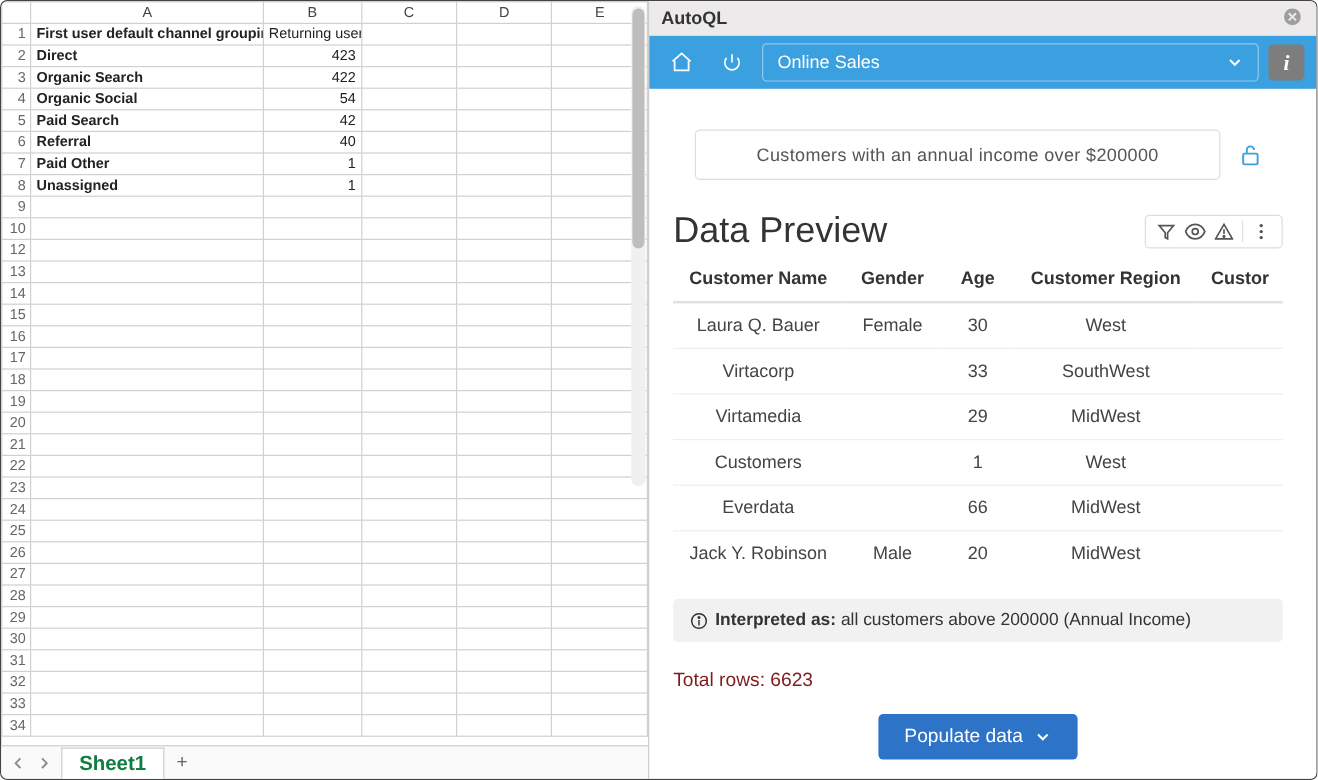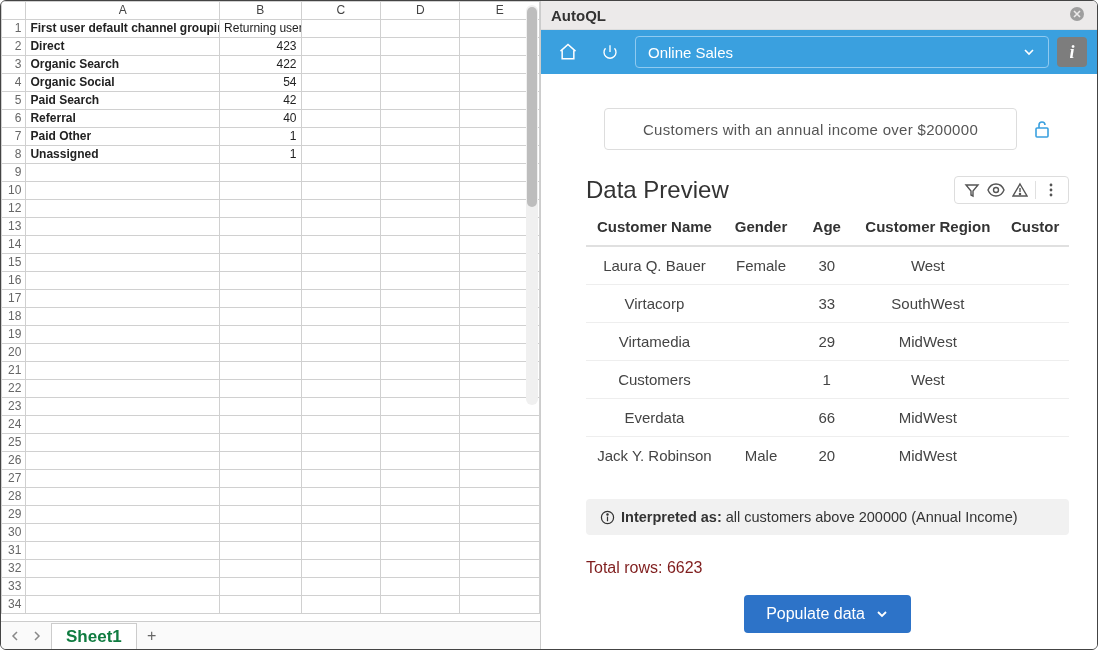--- a/index.html
+++ b/index.html
@@ -28,27 +28,27 @@
   
   .panel { flex:1; display:flex; flex-direction:column; background:#fff; }
   .panel-titlebar { height:28px; background:#eceaea; display:flex; align-items:center; padding:14px 10px; border-bottom:1px solid #ddd;}
   .panel-titlebar .title { font-weight:600; font-size:15px; color:#333; flex:1;}
   .close-x { width:18px;height:18px; color:#777; cursor:pointer;}
   .toolbar { height:44px; background:#3aa0df; display:flex; align-items:center; gap:8px; padding:16px 10px;}
   .tbtn { width:34px;height:34px; display:flex;align-items:center;justify-content:center; color:#fff; cursor:pointer;}
   .selectbox { flex:1; height:32px; border:1px solid #8fcaf0; border-radius:4px; display:flex; align-items:center; padding:0 12px; color:#fff; font-size:15px; cursor:pointer; justify-content:space-between;}
   .infobox { width:30px;height:30px; background:#7d7d7d; border-radius:4px; display:flex;align-items:center;justify-content:center; color:#fff; font-family:Georgia,serif; font-style:italic; font-size:18px; font-weight:700; cursor:pointer;}
 
-  .panel-body { flex:1; padding:20px 28px 16px 45px; display:flex; flex-direction:column; overflow:hidden;}
+  .panel-body { flex:1; padding:20px 28px 16px 20px; display:flex; flex-direction:column; overflow:hidden;}
   .searchrow { display:flex; align-items:center; gap:16px; margin:14px 18px 26px 18px;}
   .searchbox { flex:1; height:42px; border:1px solid #ddd; border-radius:4px; display:flex; align-items:center; justify-content:center; color:#555; font-size:15px; letter-spacing:.3px;}
   .lockicon { color:#3aa0df; cursor:pointer;}
 
   .preview-head { display:flex; align-items:center; margin-bottom:6px;}
-  .preview-head h2 { font-size:24px; font-weight:400; color:#333; flex:1;}
+  .preview-head h2 { font-size:30px; font-weight:400; color:#333; flex:1;}
   .preview-icons { display:flex; gap:6px; border:1px solid #ddd; border-radius:4px; padding:4px 8px; align-items:center;}
   .picon { width:18px;height:18px; color:#555; cursor:pointer; display:flex;align-items:center;justify-content:center;}
   .psep{width:1px;height:18px;background:#e0e0e0;}
 
   table.preview { width:100%; border-collapse:collapse; font-size:15px;}
   table.preview th { text-align:center; font-weight:700; color:#333; padding:8px 6px 10px 6px; border-bottom:2px solid #e0e0e0; white-space:nowrap;}
   table.preview td { text-align:center; padding:10px 6px; border-bottom:1px solid #eee; color:#444;}
   .preview-wrap{ overflow-x:hidden; }
 
   .interpreted { margin-top:32px; background:#f1f1f1; border-radius:4px; padding:10px 14px; font-size:14.5px; color:#333; display:flex; align-items:center; gap:6px;}

